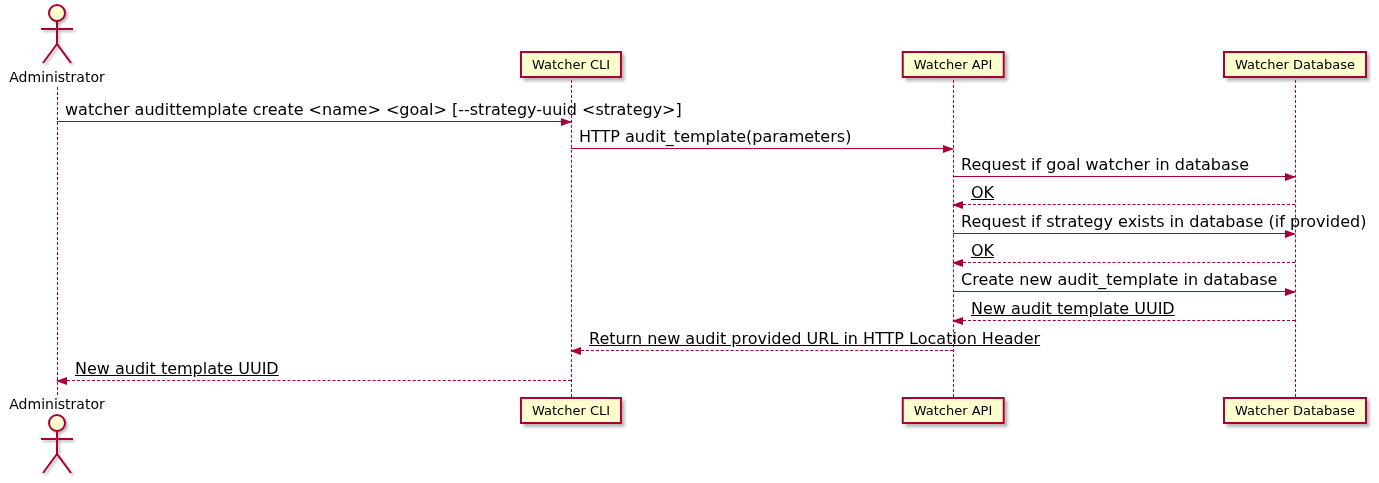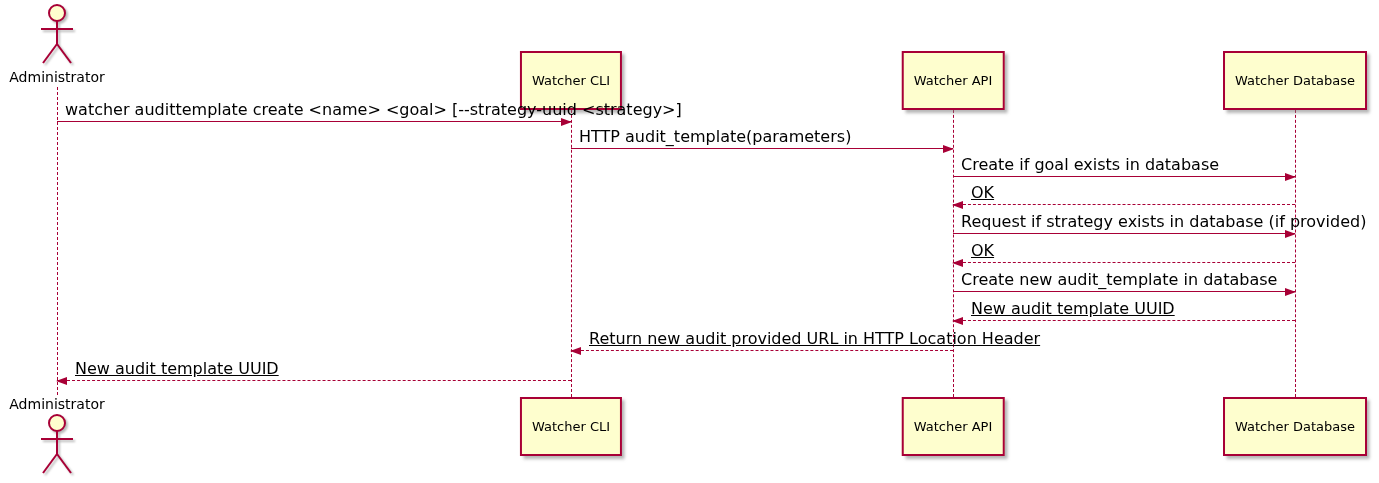--- a/index.html
+++ b/index.html
@@ -11,21 +11,21 @@
   body{font-family:"DejaVu Sans","Liberation Sans",sans-serif;color:#000;}
   .diagram{position:relative;width:1379px;height:483px;background:#fff;overflow:hidden;}
 
   
   .lifeline{position:absolute;width:0;border-left:1px dashed var(--red);}
 
   
   .pbox{
     position:absolute;transform:translateX(-50%);
     background:var(--fill);border:2px solid var(--red);
-    font-size:13px;line-height:23px;padding:16px 10px;white-space:nowrap;
+    font-size:13px;line-height:23px;padding:0 10px;white-space:nowrap;
     box-shadow:3px 3px 3px rgba(120,120,120,0.55);
   }
 
   
   .actor-svg{position:absolute;transform:translateX(-50%);filter:drop-shadow(2px 2px 1px #b9b9b9);}
   .actor-label{position:absolute;transform:translateX(-50%);font-size:14px;white-space:nowrap;}
 
   
   .msg{position:absolute;height:21px;}
   .msg-label{position:absolute;bottom:3px;font-size:16px;white-space:nowrap;}
@@ -68,21 +68,21 @@
     <div class="arrowhead ah-right"></div>
   </div>
 
   <div class="msg fwd" style="left:571px;top:128px;width:382px">
     <div class="msg-label">HTTP audit_template(parameters)</div>
     <div class="msg-line"></div>
     <div class="arrowhead ah-right"></div>
   </div>
 
   <div class="msg fwd" style="left:953px;top:156px;width:342px">
-    <div class="msg-label">Create if goal exists in database</div>
+    <div class="msg-label">Request if goal watcher in database</div>
     <div class="msg-line"></div>
     <div class="arrowhead ah-right"></div>
   </div>
 
   <div class="msg ret" style="left:953px;top:184px;width:342px">
     <div class="msg-label">OK</div>
     <div class="msg-line"></div>
     <div class="arrowhead ah-left"></div>
   </div>
 

